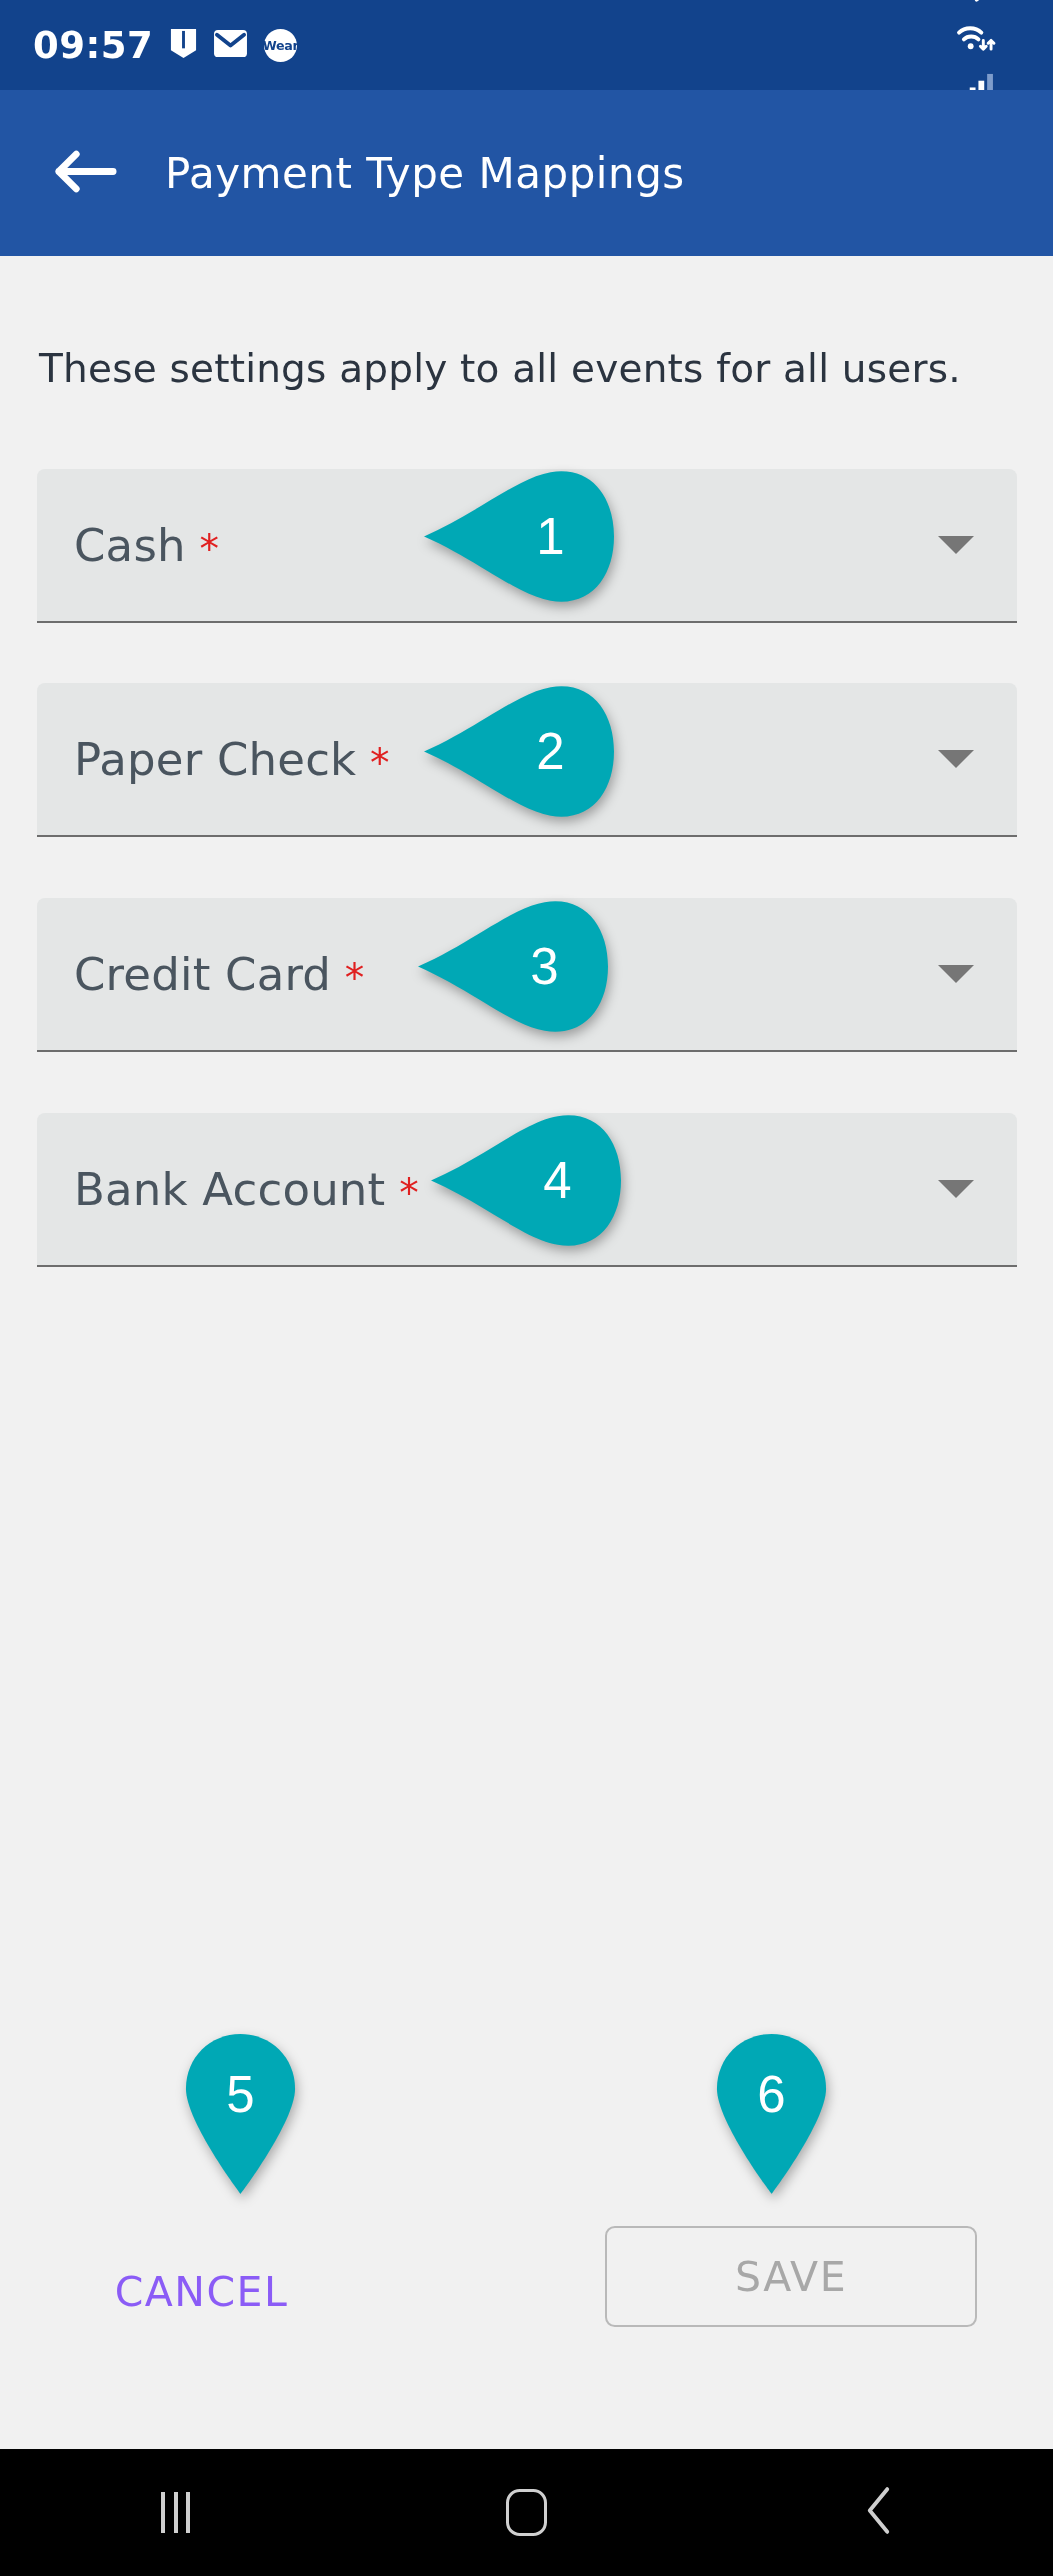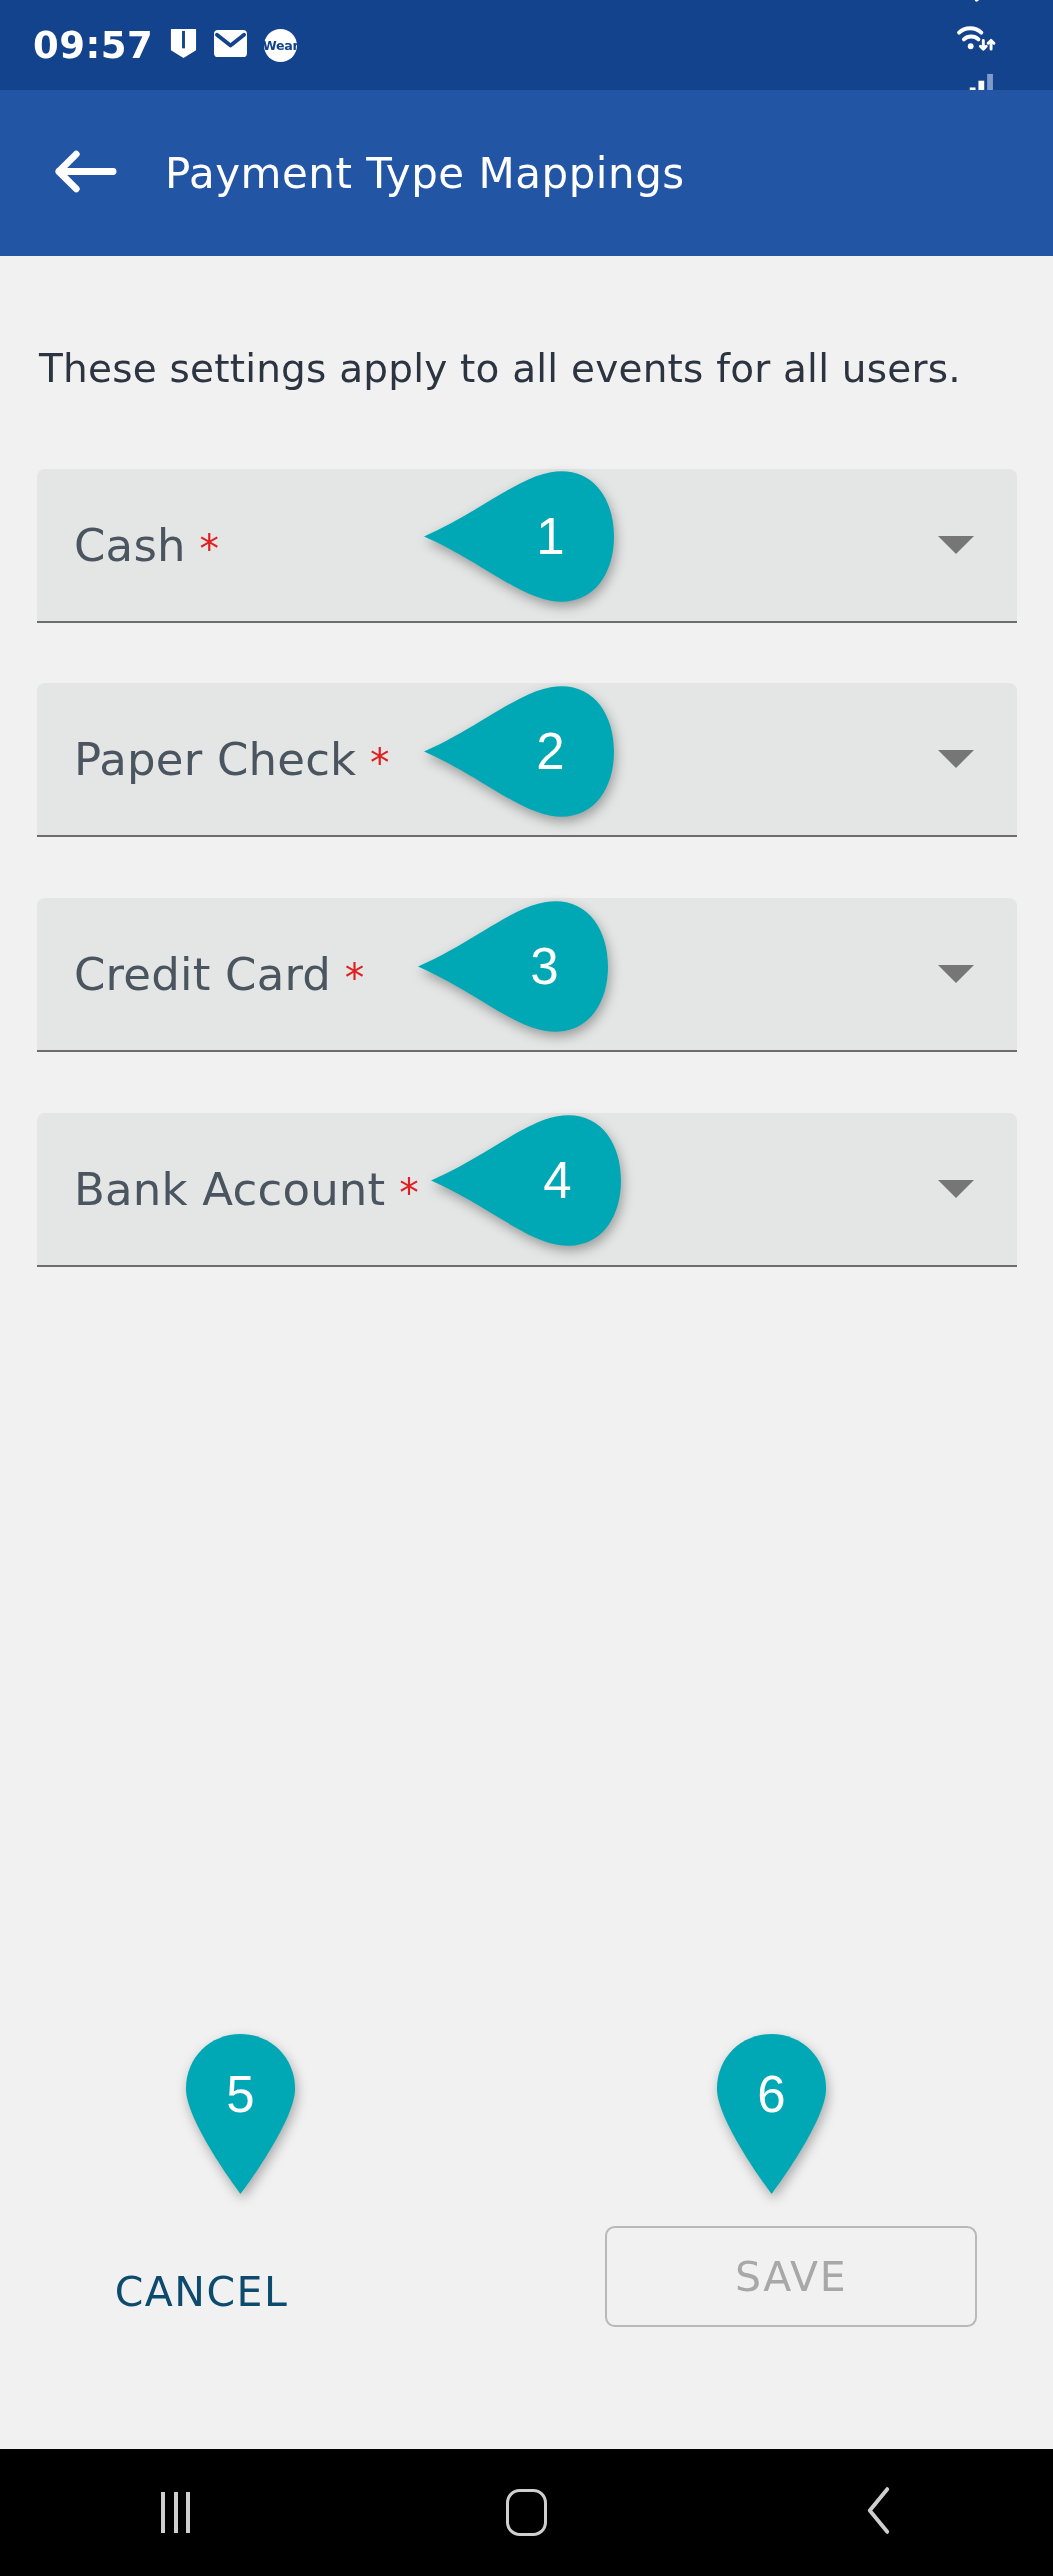--- a/index.html
+++ b/index.html
@@ -104,21 +104,21 @@
     border-left:18.5px solid transparent;
     border-right:18.5px solid transparent;
     border-top:18.5px solid #767676;
   }
 
   
   .cancel-btn {
     position:absolute; left:94px; top:2254px;
     width:215px; height:76px;
     display:flex; align-items:center; justify-content:center;
-    font-size:41px; color:#0c4a6e;
+    font-size:41px; color:#8b5cf6;
     letter-spacing:1.5px;
     cursor:pointer;
   }
   .save-btn {
     position:absolute; left:605px; top:2226px;
     width:372px; height:101px;
     border:2px solid #b9b9b9;
     border-radius:9.8px;
     background:#f1f1f1;
     display:flex; align-items:center; justify-content:center;

